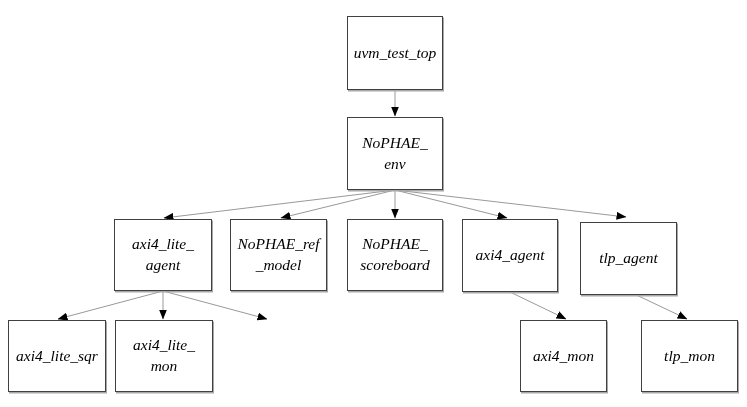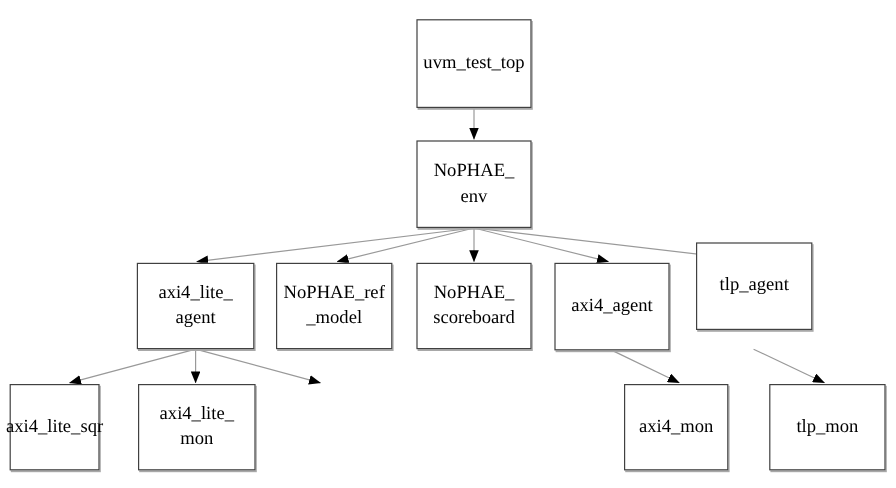--- a/index.html
+++ b/index.html
@@ -20,20 +20,21 @@
   .node {
     position: absolute;
     box-sizing: border-box;
     background: #ffffff;
     border: 1.5px solid #404040;
     box-shadow: 1px 1.5px 0 #a8a8a8;
     display: flex;
     align-items: center;
     justify-content: center;
     z-index: 1;
+    font-style: italic;
   }
   .node .label {
     font-size: 15.5px;
     line-height: 1.35;
     color: #000000;
     text-align: center;
     white-space: pre-line;
     padding: 0 2px;
   }
 </style>
@@ -84,25 +85,25 @@
 
   <div class="node" style="left:347px; top:219px; width:96px; height:72px;">
     <span class="label">NoPHAE_
 scoreboard</span>
   </div>
 
   <div class="node" style="left:462px; top:219px; width:96px; height:73px;">
     <span class="label">axi4_agent</span>
   </div>
 
-  <div class="node" style="left:580px; top:202px; width:97px; height:73px;">
+  <div class="node" style="left:580px; top:222px; width:97px; height:73px;">
     <span class="label">tlp_agent</span>
   </div>
 
-  <div class="node" style="left:8px;   top:320px; width:75px; height:72px;">
+  <div class="node" style="left:8px;   top:320px; width:98px; height:72px;">
     <span class="label">axi4_lite_sqr</span>
   </div>
 
   <div class="node" style="left:115px; top:320px; width:98px; height:72px;">
     <span class="label">axi4_lite_
 mon</span>
   </div>
 
 
   <div class="node" style="left:520px; top:320px; width:87px; height:72px;">

